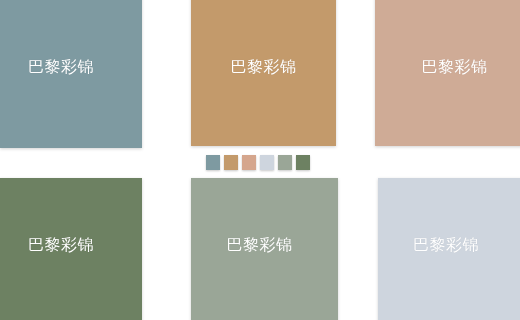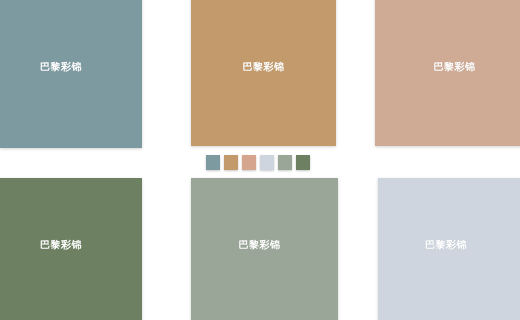--- a/index.html
+++ b/index.html
@@ -28,22 +28,22 @@
     position: absolute;
     box-sizing: border-box;
     display: flex;
     align-items: center;
     justify-content: center;
     box-shadow: 0 1px 3px rgba(0, 0, 0, 0.18);
   }
 
   .panel-label {
     color: #ffffff;
-    font-size: 10px;
-    font-weight: bold;
+    font-size: 16px;
+    font-weight: normal;
     letter-spacing: 0.5px;
     line-height: 1;
     white-space: nowrap;
     text-shadow: 0 0 1px rgba(0, 0, 0, 0.10);
     user-select: none;
   }
 
   
   #panel-top-left     { left: 0px;   top: -4px;  width: 142px; height: 152px; }
   #panel-top-middle   { left: 191px; top: -4px;  width: 145px; height: 150px; }

